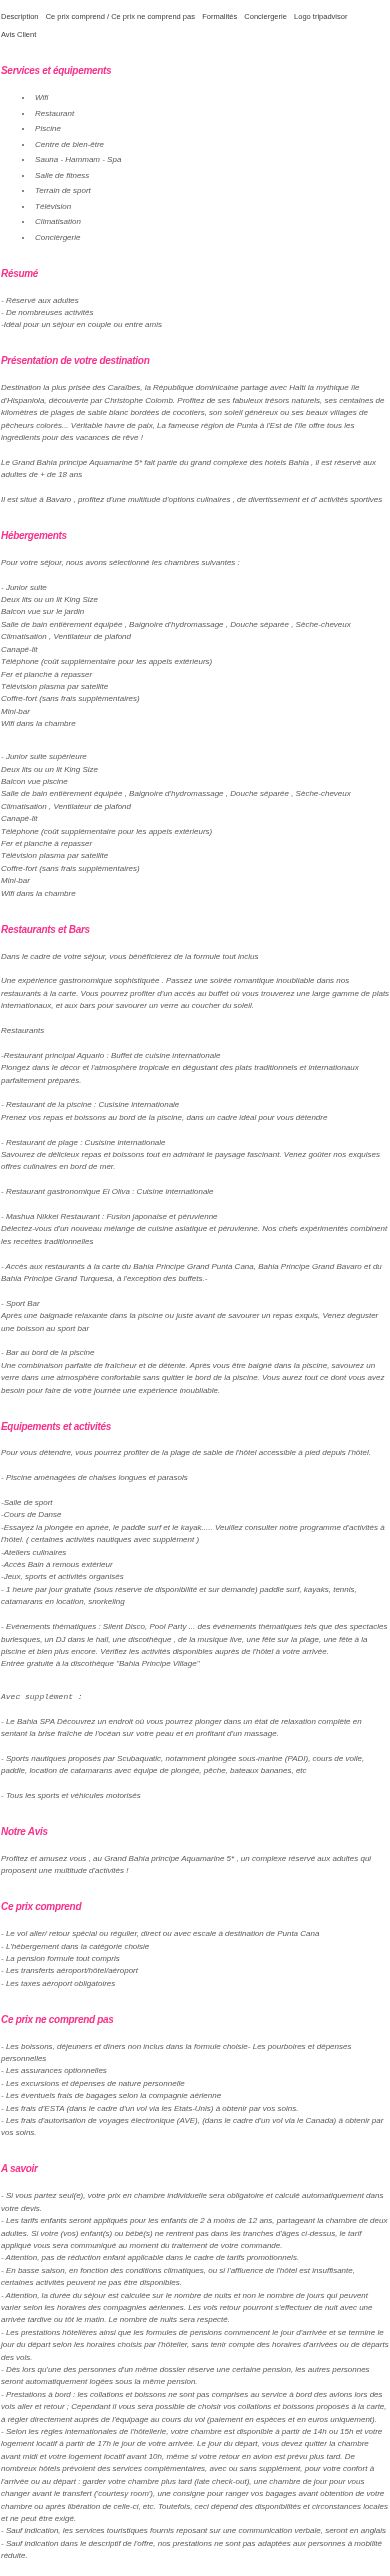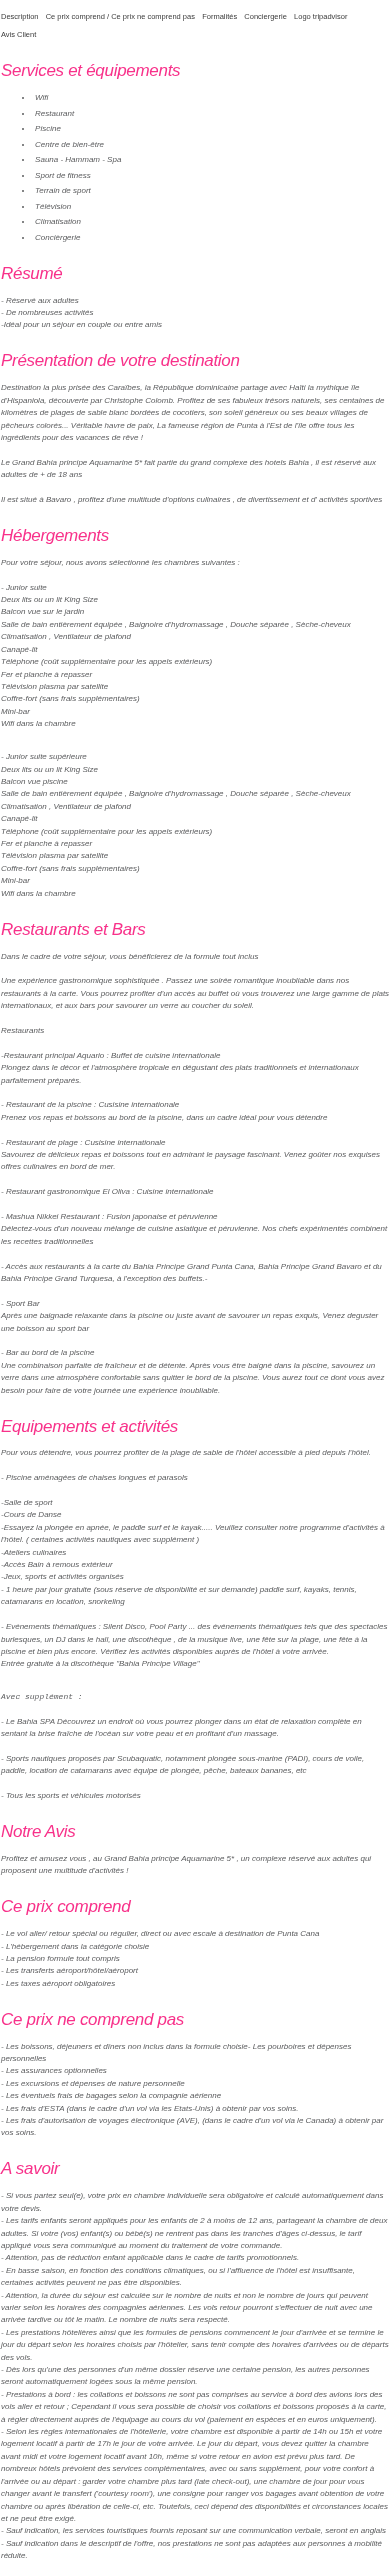--- a/index.html
+++ b/index.html
@@ -2,21 +2,21 @@
 <html style="font-size:8.2px"><head>
 <meta charset="utf-8">
 <style>
   html,body{margin:0;padding:0;background:#ffffff;}
   body{font-family:"Liberation Sans","DejaVu Sans",sans-serif;color:#5b5c5e;width:391px;}
   .doc{width:391px;padding:2.1px 1.5px 20.6px 1px;box-sizing:border-box;}
   
   .anchor-nav{display:flex;flex-wrap:wrap;gap:0 7.2px;font-size:7.5px;color:#3c3c3c;line-height:10.3px;padding:2.1px 0 1px 0;}
   .nav-link{color:#3c3c3c;text-decoration:none;white-space:nowrap;cursor:pointer;margin-top:8px;}
   
-  .pink-heading{color:#f8318a;font-size:17px;line-height:17.5px;font-weight:normal;font-style:italic;letter-spacing:-0.3px;margin:20.6px 0 12.4px 0;}
+  .pink-heading{color:#f8318a;font-size:10px;line-height:17.5px;font-weight:bold;font-style:italic;letter-spacing:-0.3px;margin:20.6px 0 12.4px 0;}
   
   .para,.lines,.bullets{font-size:8px;line-height:12.4px;}
   .para{margin:0 0 12.4px 0;}
   .it{font-style:italic;}
   .lines{margin:0 0 12.4px 0;}
   .lines.gap-top{margin-top:20.6px;}
   .line{min-height:12.4px;}
   ul.bullets{margin:0 0 12.4px 0;padding:0 0 0 32px;}
   ul.bullets li{margin:0 0 3.1px 0;padding-left:2.1px;line-height:12.4px;}
 </style>
@@ -33,21 +33,21 @@
       <a class="nav-link">Avis Client</a>
     </div>
   <div>
       <h2 class="pink-heading">Services et équipements</h2>
       <ul class="bullets it">
         <li class="bullet-item">Wifi</li>
         <li class="bullet-item">Restaurant</li>
         <li class="bullet-item">Piscine</li>
         <li class="bullet-item">Centre de bien-être</li>
         <li class="bullet-item">Sauna - Hammam - Spa</li>
-        <li class="bullet-item">Sport de fitness</li>
+        <li class="bullet-item">Salle de fitness</li>
         <li class="bullet-item">Terrain de sport</li>
         <li class="bullet-item">Télévision</li>
         <li class="bullet-item">Climatisation</li>
         <li class="bullet-item">Concièrgerie</li>
       </ul>
       <h2 class="pink-heading">Résumé</h2>
       <div class="lines it">
         <div class="line">- Réservé aux adultes</div>
         <div class="line">- De nombreuses activités</div>
         <div class="line">-Idéal pour un séjour en couple ou entre amis</div>

